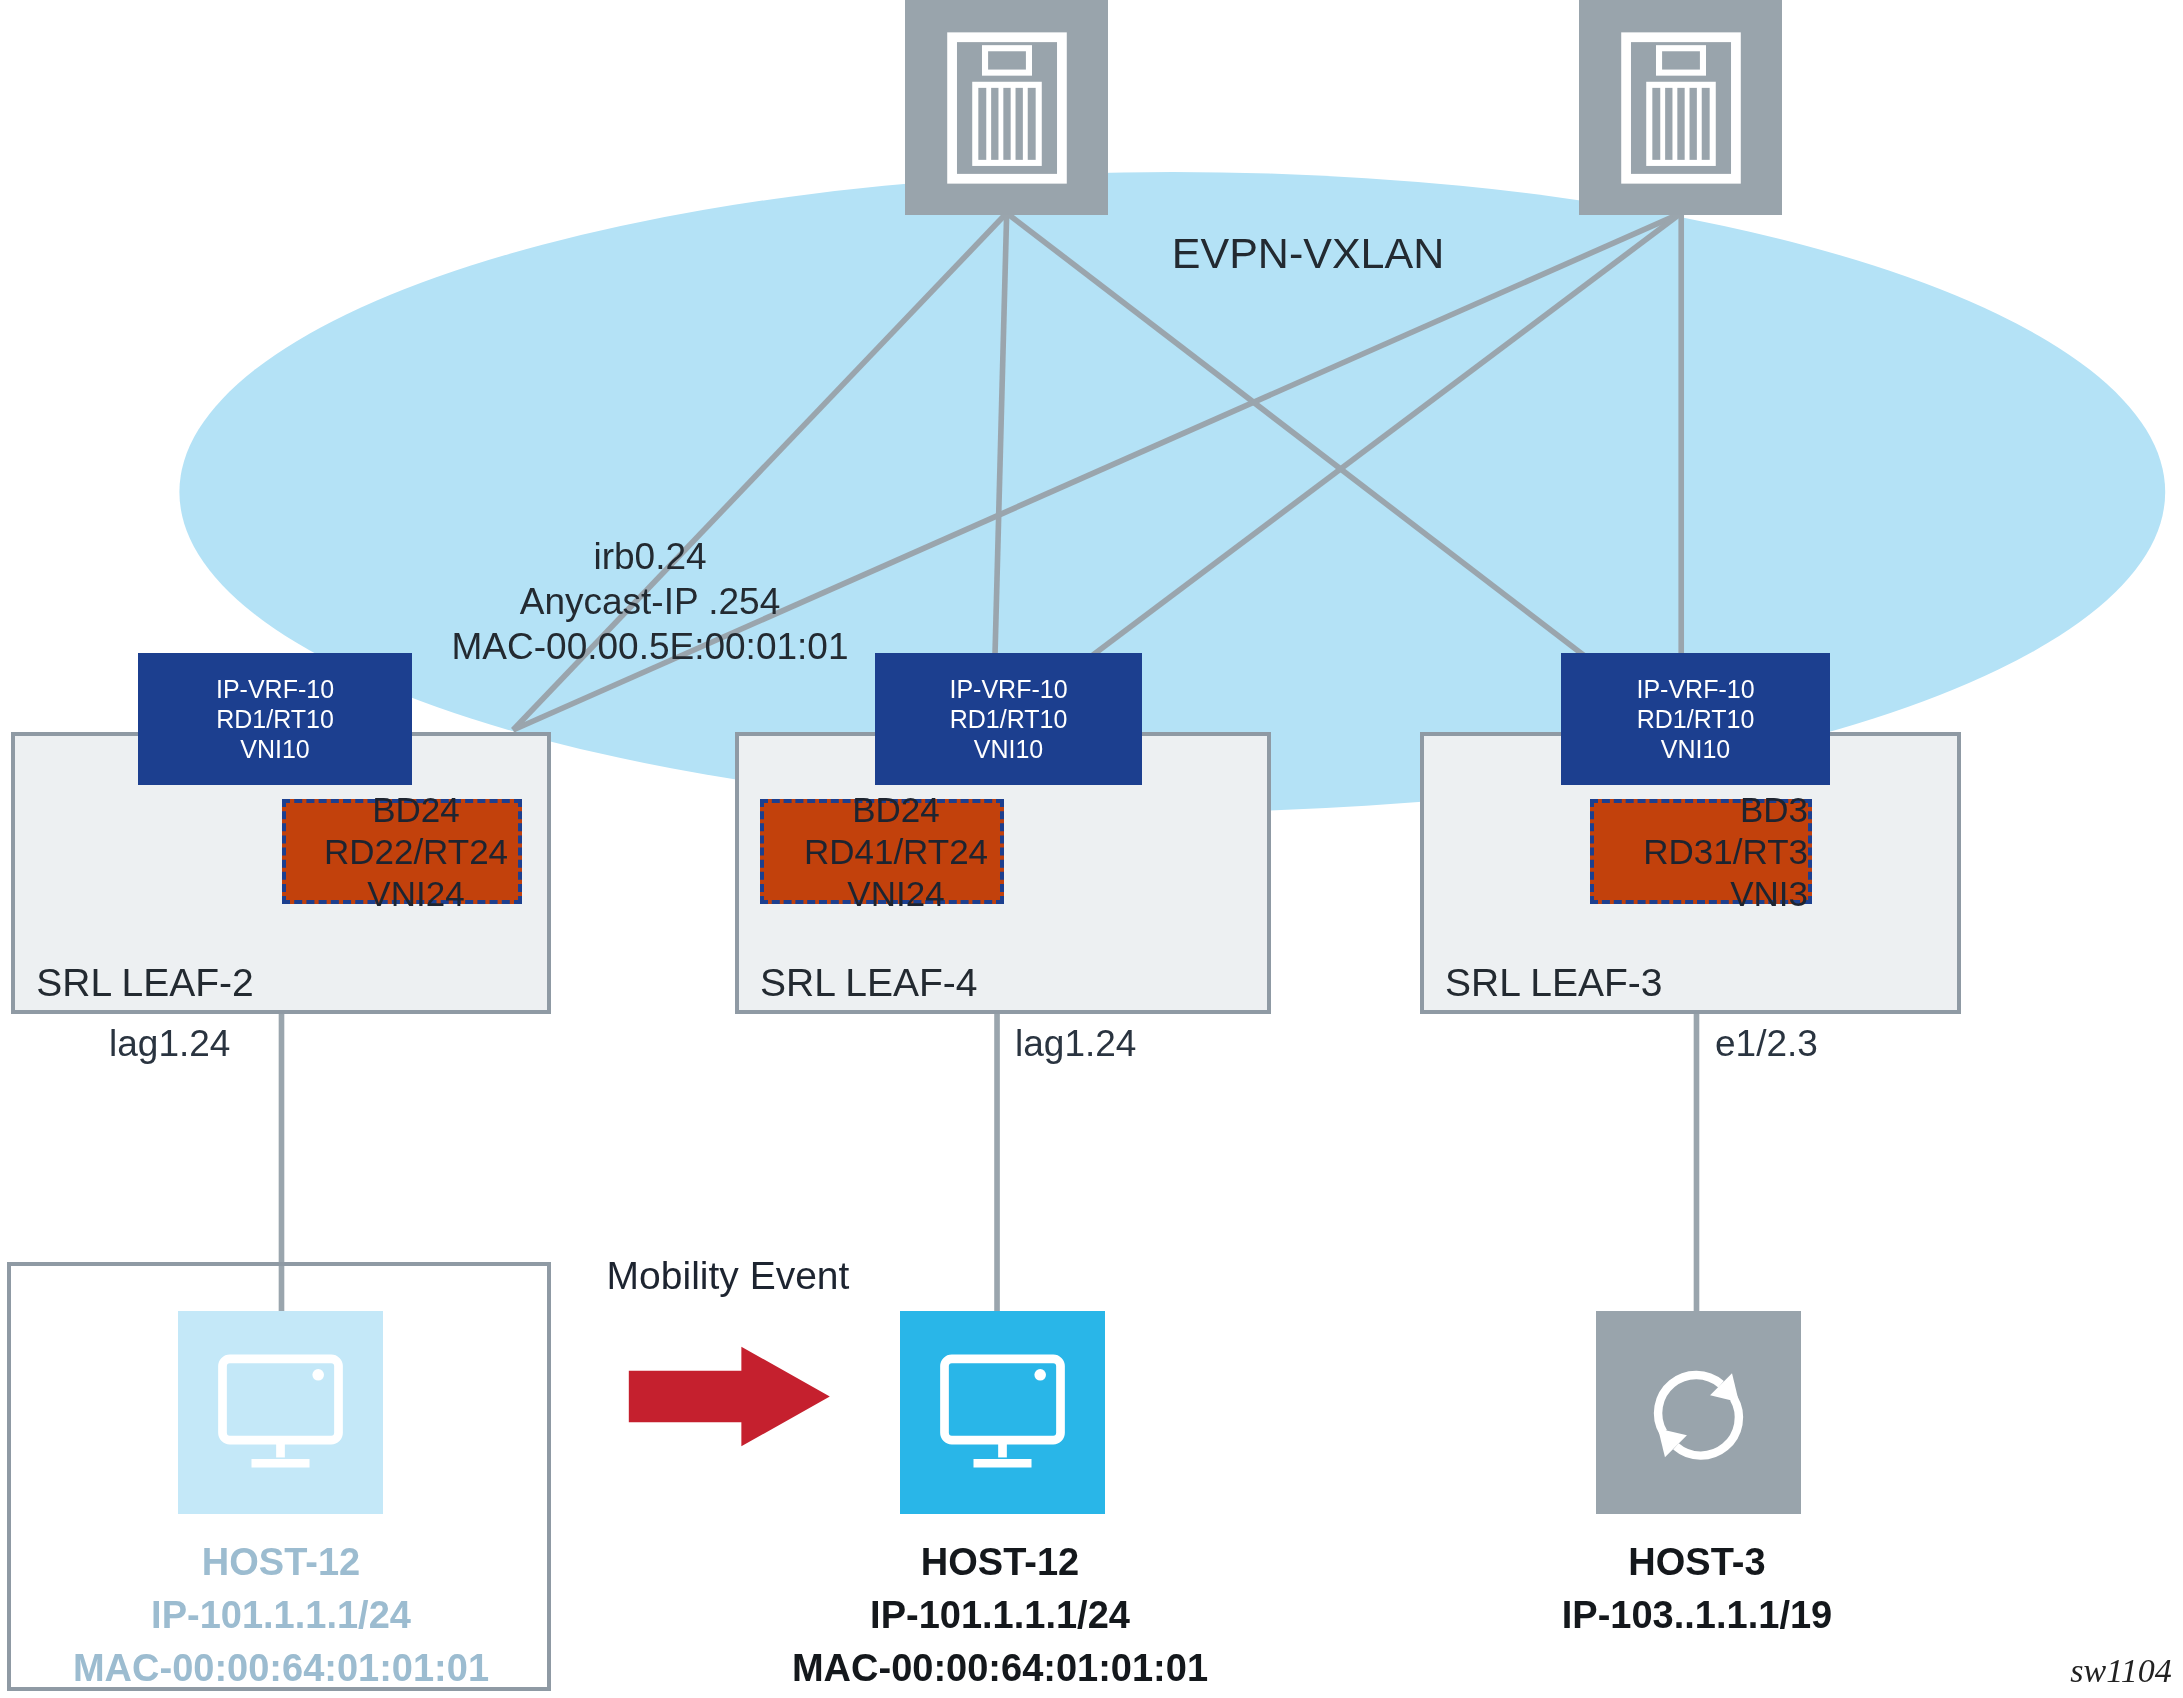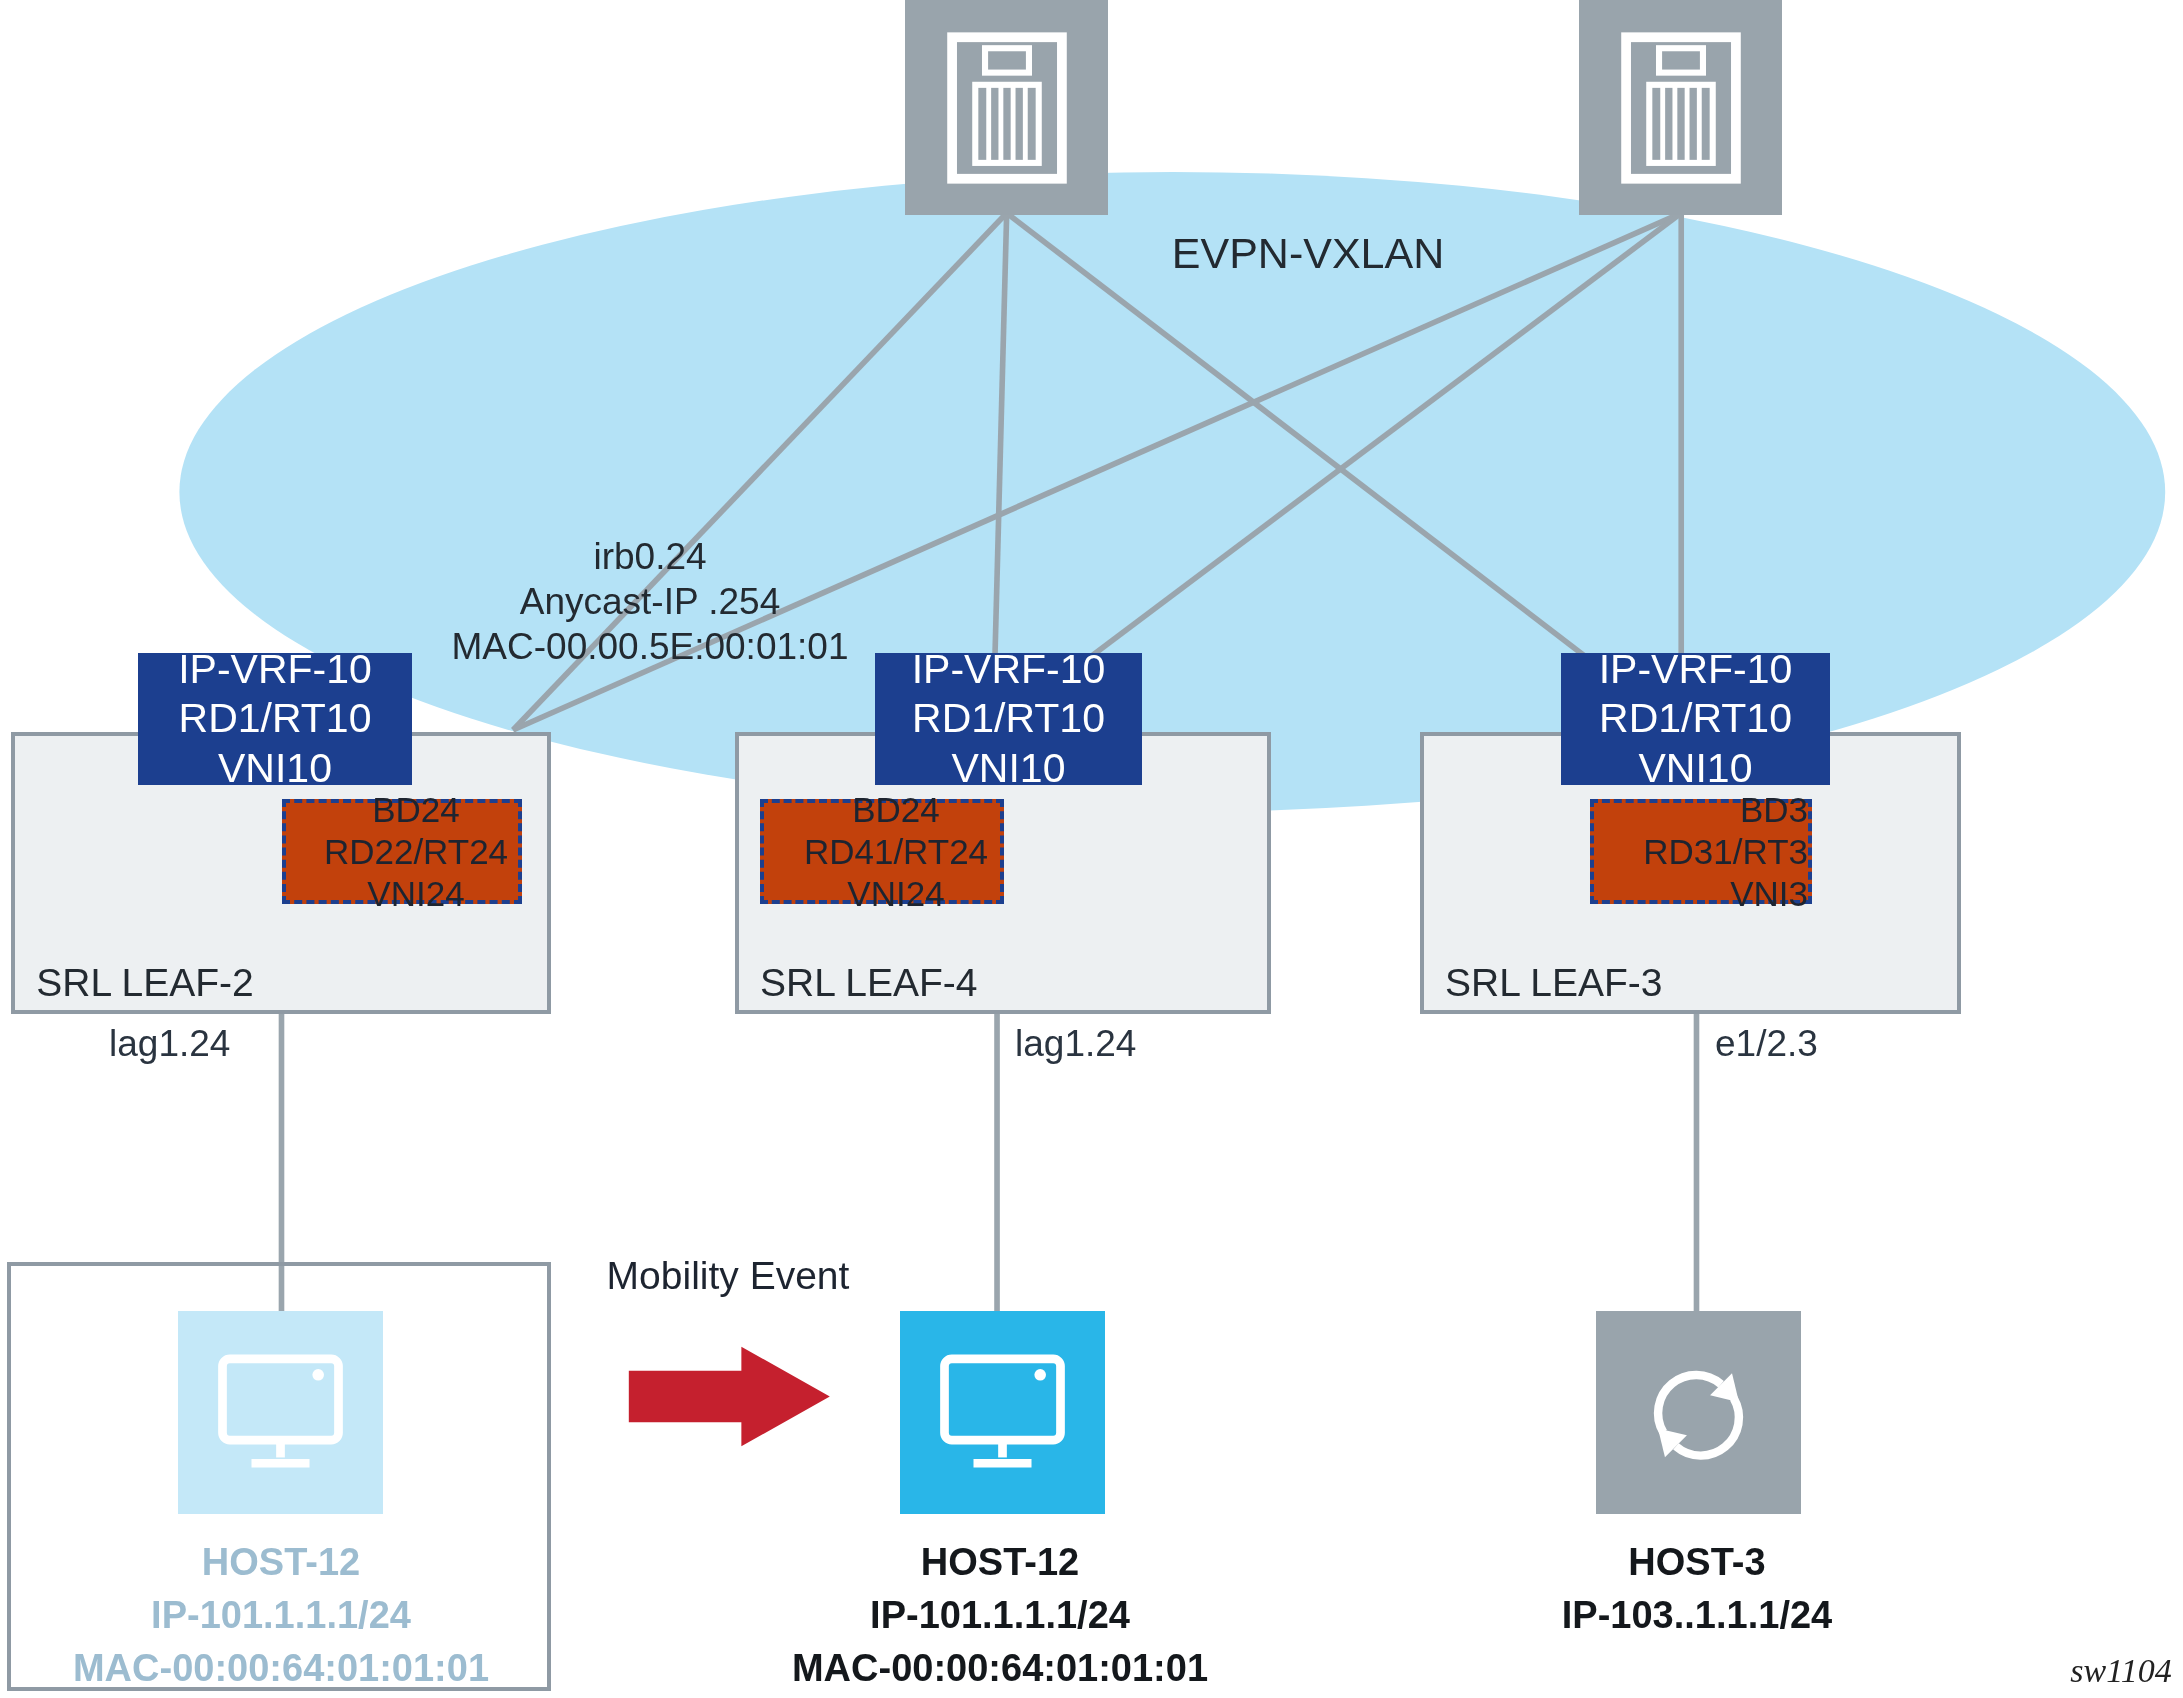--- a/index.html
+++ b/index.html
@@ -24,21 +24,21 @@
   .leaf{
     position:absolute;top:732px;height:282px;background:#edf0f2;
     border:4px solid #8f9aa4;box-sizing:border-box;z-index:3;
   }
   .leaf-name{
     position:absolute;left:21px;bottom:5px;font-weight:normal;font-size:39px;white-space:nowrap;
   }
   .vrf{
     position:absolute;top:653px;height:132px;background:#1c3f8f;color:#fff;z-index:5;
     display:flex;flex-direction:column;align-items:center;justify-content:center;
-    font-size:41px;line-height:1.2;text-align:center;
+    font-size:25px;line-height:1.2;text-align:center;
   }
   .bd{
     position:absolute;top:799px;height:105px;background:#c2410c;z-index:5;
     border:4.8px dashed #1c3f8f;box-sizing:border-box;
     display:flex;flex-direction:column;align-items:center;justify-content:center;
     font-size:35px;line-height:1.2;text-align:center;color:#1d2430;padding-left:28px;
   }
   .port-label{
     position:absolute;top:1023px;font-size:37px;z-index:4;white-space:nowrap;color:#2a3440;
   }
@@ -199,19 +199,19 @@
     <div>IP-101.1.1.1/24</div>
     <div>MAC-00:00:64:01:01:01</div>
   </div>
   <div class="host-caption" style="left:1000px;">
     <div>HOST-12</div>
     <div>IP-101.1.1.1/24</div>
     <div>MAC-00:00:64:01:01:01</div>
   </div>
   <div class="host-caption" style="left:1697px;">
     <div>HOST-3</div>
-    <div>IP-103..1.1.1/24</div>
+    <div>IP-103..1.1.1/19</div>
   </div>
 
   <div class="watermark">sw1104</div>
 
 </div>
 
 
 </body></html>

